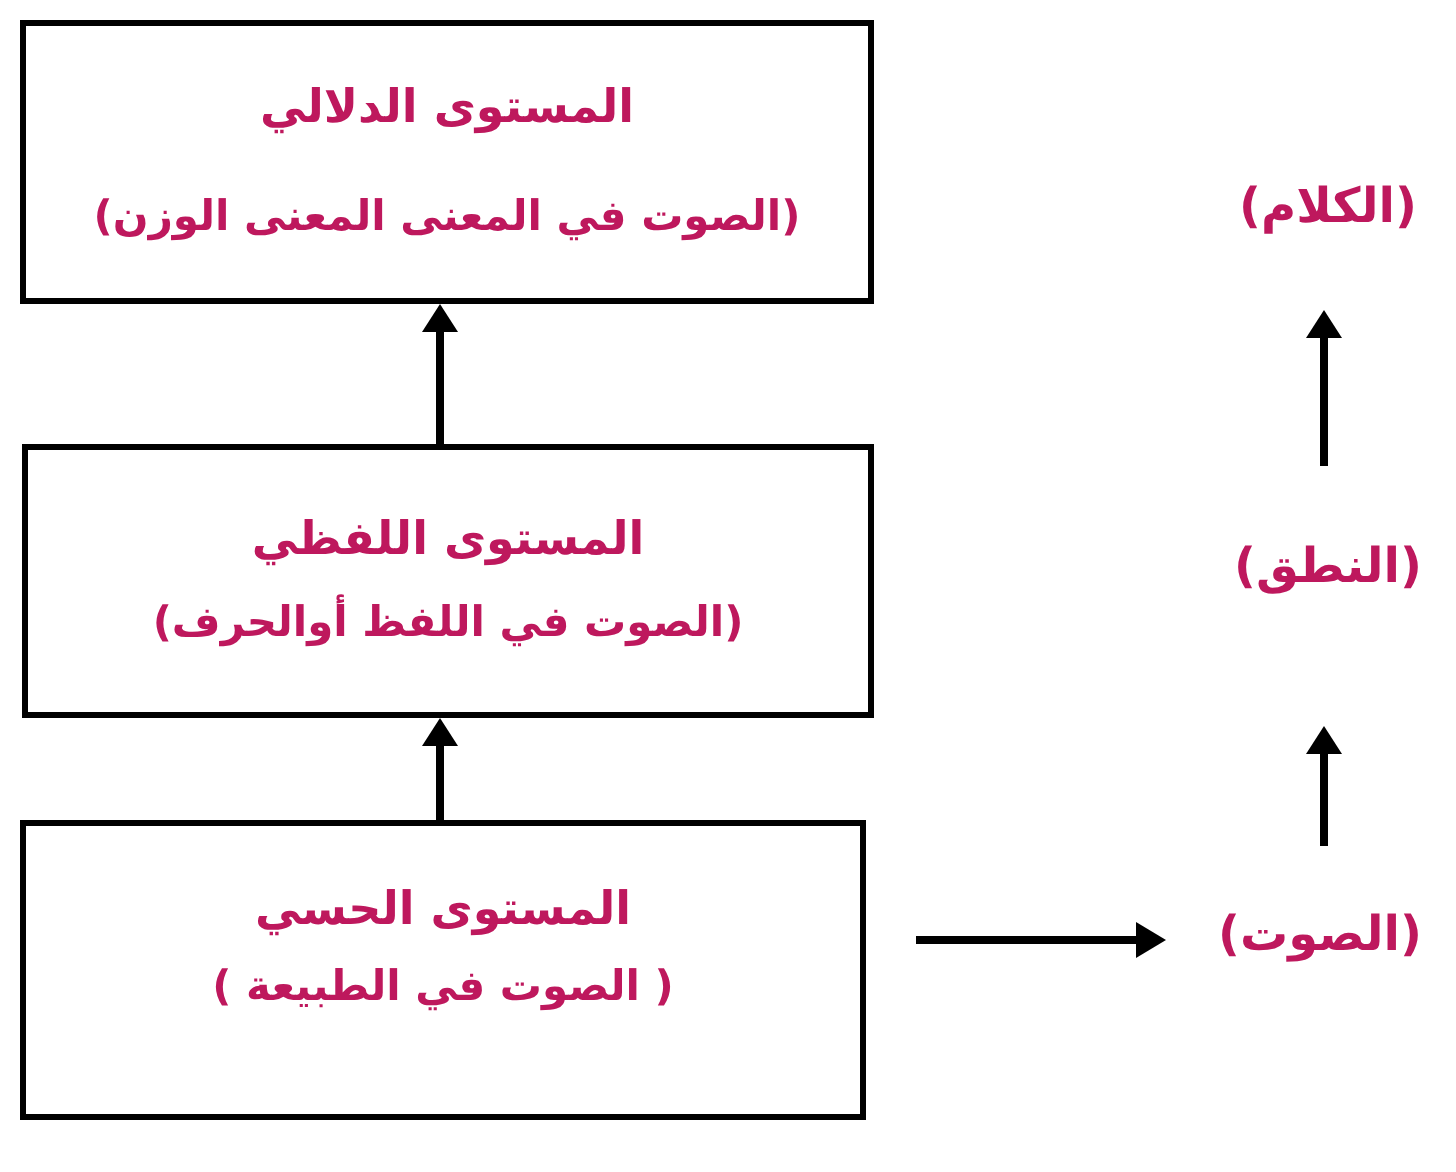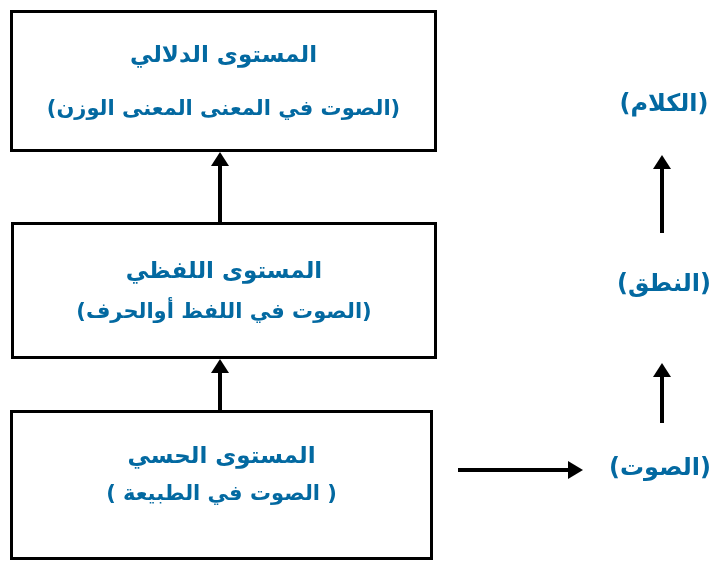--- a/index.html
+++ b/index.html
@@ -6,21 +6,21 @@
     margin: 0;
     padding: 0;
     background: #ffffff;
   }
   .canvas {
     position: relative;
     width: 728px;
     height: 586px;
     background: #ffffff;
     font-family: "DejaVu Sans", sans-serif;
-    color: #0369a1;
+    color: #be185d;
     overflow: hidden;
   }
   .box {
     position: absolute;
     border: 3px solid #000000;
     background: #ffffff;
     box-sizing: border-box;
     display: flex;
     flex-direction: column;
     align-items: center;

